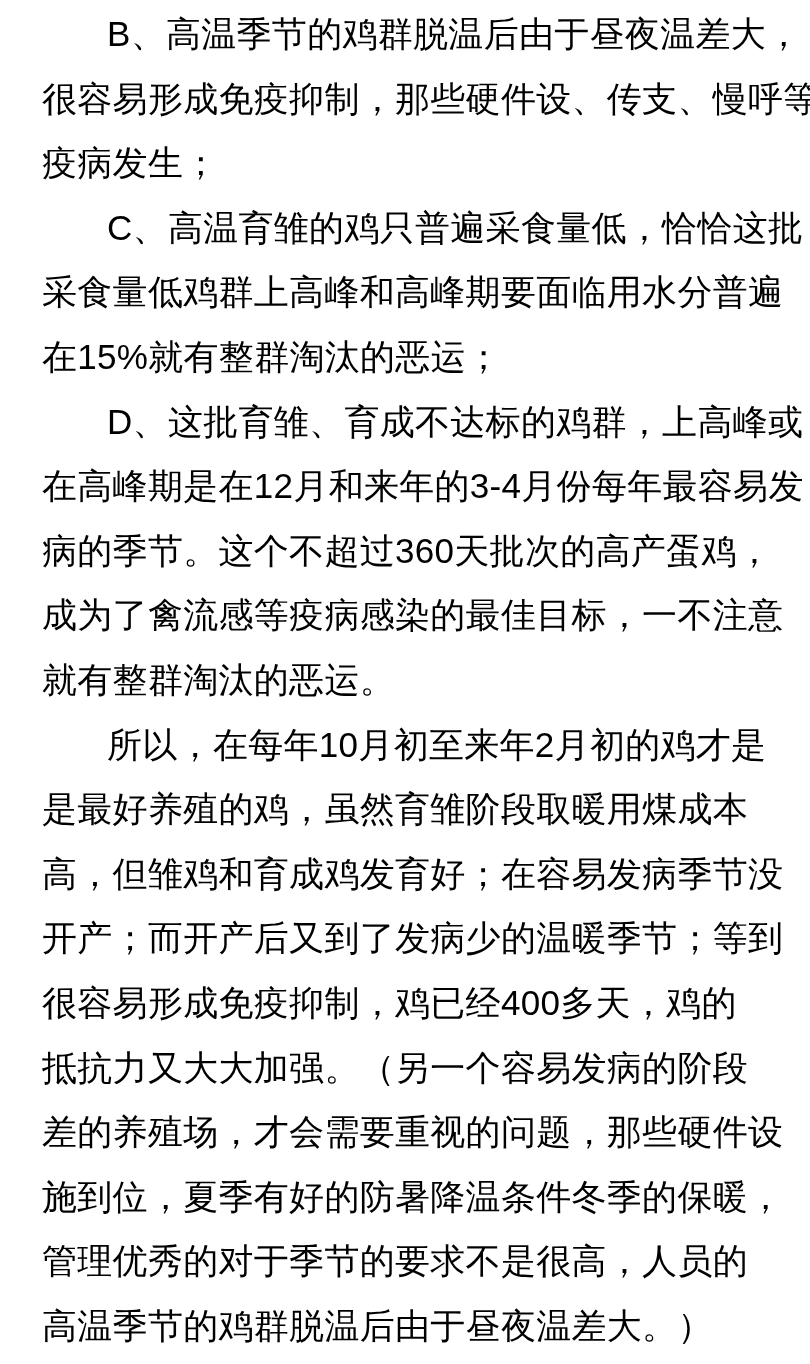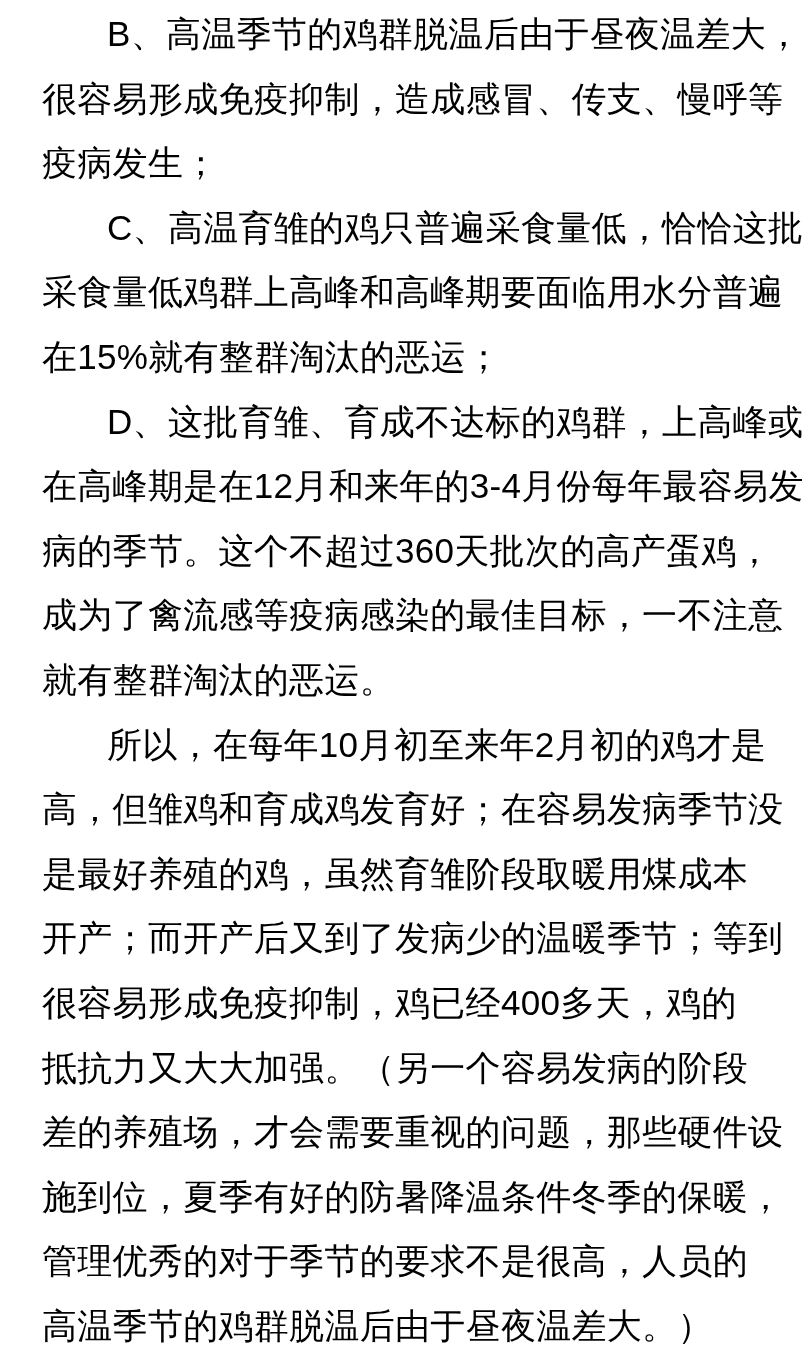--- a/index.html
+++ b/index.html
@@ -35,42 +35,42 @@
     padding-left: 65px;
   }
 </style>
 </head>
 <body>
 
 <div class="page">
 
   <div class="para">
     <div class="line indent">B、高温季节的鸡群脱温后由于昼夜温差大，</div>
-    <div class="line">很容易形成免疫抑制，造成感冒、传支、慢呼等</div>
+    <div class="line">很容易形成免疫抑制，那些硬件设、传支、慢呼等</div>
     <div class="line">疫病发生；</div>
   </div>
 
   <div class="para">
     <div class="line indent">C、高温育雏的鸡只普遍采食量低，恰恰这批</div>
     <div class="line">采食量低鸡群上高峰和高峰期要面临用水分普遍</div>
     <div class="line">在15%就有整群淘汰的恶运；</div>
   </div>
 
   <div class="para">
     <div class="line indent">D、这批育雏、育成不达标的鸡群，上高峰或</div>
     <div class="line">在高峰期是在12月和来年的3-4月份每年最容易发</div>
     <div class="line">病的季节。这个不超过360天批次的高产蛋鸡，</div>
     <div class="line">成为了禽流感等疫病感染的最佳目标，一不注意</div>
     <div class="line">就有整群淘汰的恶运。</div>
   </div>
 
   <div class="para">
     <div class="line indent">所以，在每年10月初至来年2月初的鸡才是</div>
+    <div class="line">是最好养殖的鸡，虽然育雏阶段取暖用煤成本</div>
     <div class="line">高，但雏鸡和育成鸡发育好；在容易发病季节没</div>
-    <div class="line">是最好养殖的鸡，虽然育雏阶段取暖用煤成本</div>
     <div class="line">开产；而开产后又到了发病少的温暖季节；等到</div>
     <div class="line">很容易形成免疫抑制，鸡已经400多天，鸡的</div>
     <div class="line">抵抗力又大大加强。（另一个容易发病的阶段</div>
     <div class="line">差的养殖场，才会需要重视的问题，那些硬件设</div>
     <div class="line">施到位，夏季有好的防暑降温条件冬季的保暖，</div>
     <div class="line">管理优秀的对于季节的要求不是很高，人员的</div>
     <div class="line">高温季节的鸡群脱温后由于昼夜温差大。）</div>
   </div>
 
 </div>

